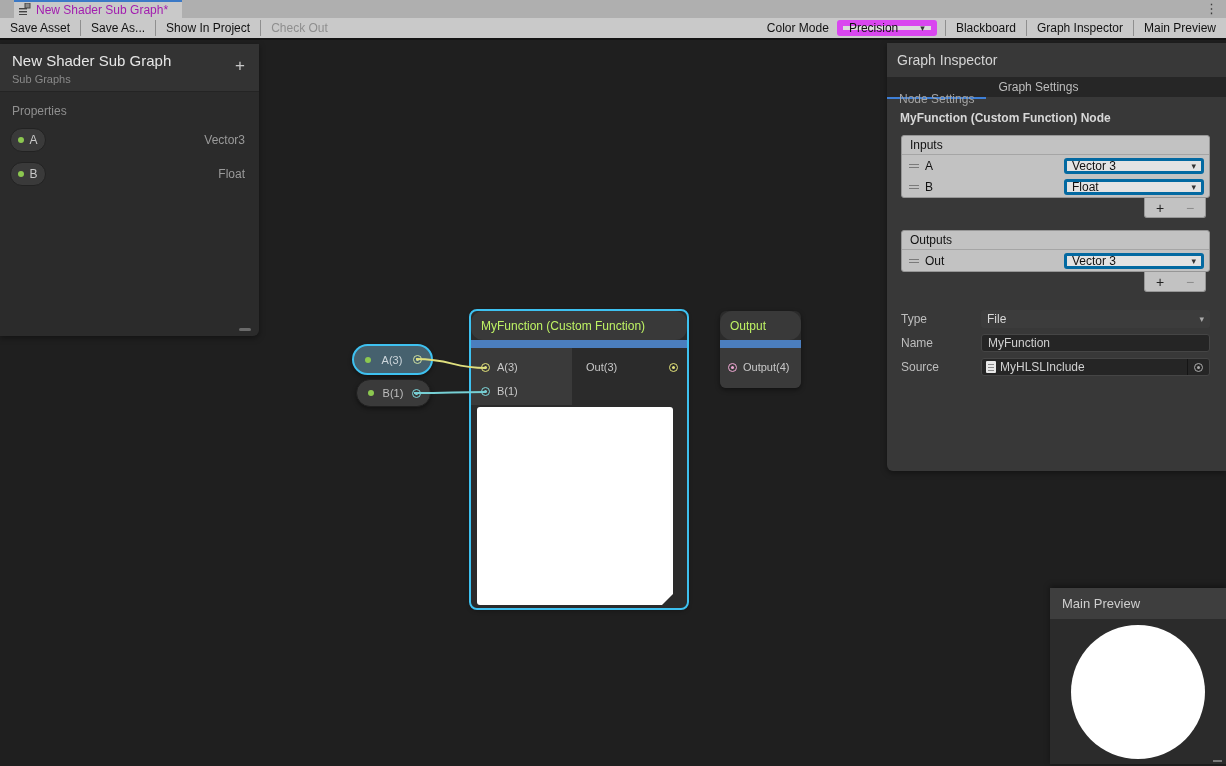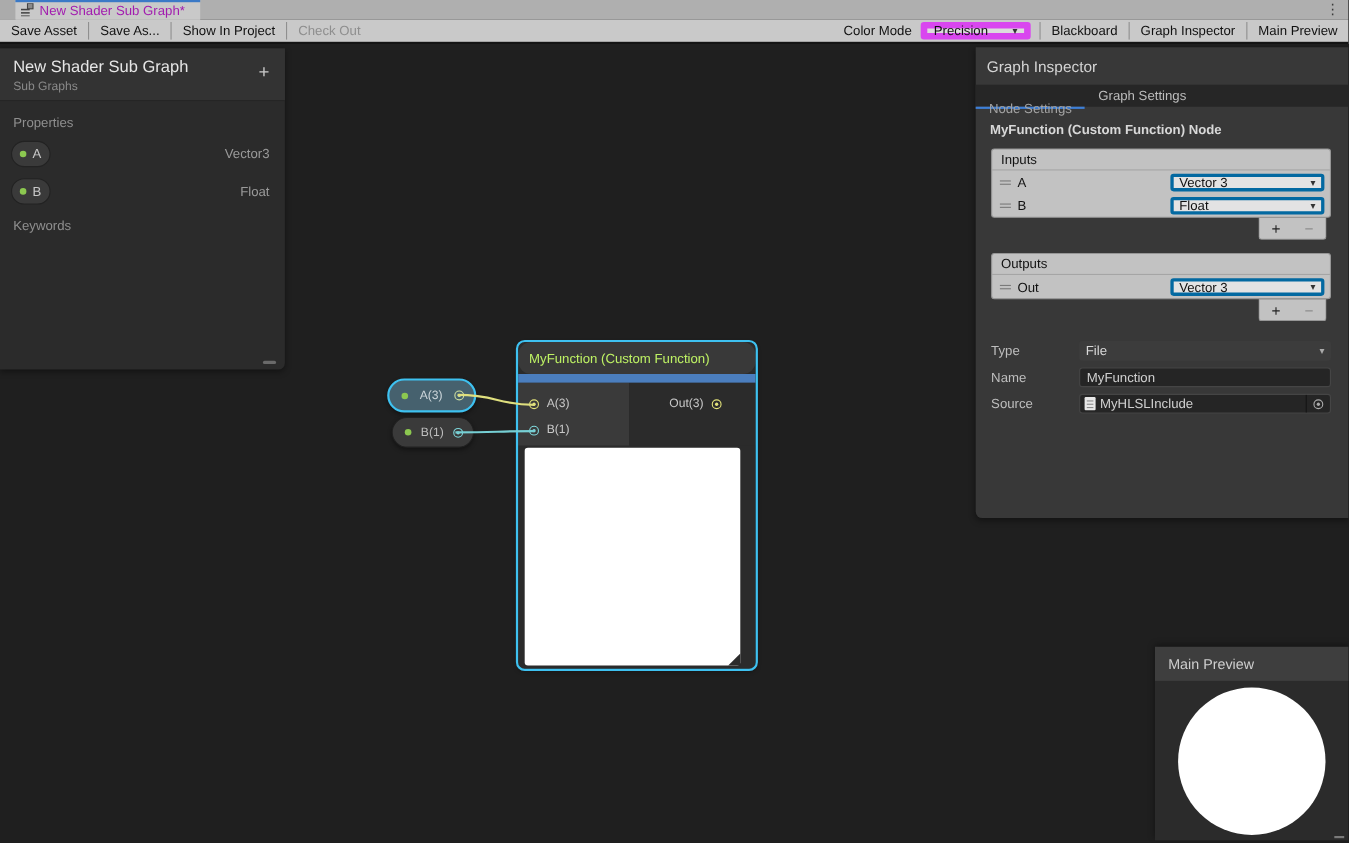--- a/index.html
+++ b/index.html
@@ -95,21 +95,21 @@
     box-shadow:0 2px 5px rgba(0,0,0,.45); }
   .node.selected { outline:2px solid #3EC1F0; }
   .nd-title { height:29px; background:#393939; display:flex; align-items:center; padding-left:10px;
     font-size:12px; color:#bef264;border-radius:12px; }
   .nd-strip { height:8px; background:#4B7EBE; }
   .fn-node { left:471px; top:271px; width:216px; height:297px; display:flex; flex-direction:column; }
   .fn-ports { height:57px; display:flex; }
   .fn-in { width:101px; background:#3A3A3A; padding-top:7px; }
   .fn-out { flex:1; background:#2B2B2B; padding-top:7px; }
   .port-row { height:24px; display:flex; align-items:center; gap:7px; padding-left:10px; font-size:11px; color:#C8C8C8; }
-  .port-row.right { justify-content:center; padding-right:9px; padding-left:14px; }
+  .port-row.right { justify-content:space-between; padding-right:9px; padding-left:14px; }
   .ring { width:9px; height:9px; border:1.5px solid currentColor; border-radius:50%;
     display:flex; align-items:center; justify-content:center; flex:none; cursor:crosshair; }
   .ring i { width:3px; height:3px; border-radius:50%; background:currentColor; }
   .c-vec3 { color:#E3E37A; }
   .c-float { color:#7FD8DC; }
   .c-vec4 { color:#F0A8D4; }
   .c-pale { color:#CFE0A2; }
   .port-row span.plbl { color:#C8C8C8; }
   .fn-preview { flex:1; margin:2px 14px 3px 6px; background:#FFFFFF; border-radius:3px; position:relative; }
   .fn-collapse { position:absolute; right:0; bottom:0; width:0; height:0;
@@ -202,20 +202,32 @@
               <i></i>
             </span>
         </div>
       </div>
     </div>
     <div class="fn-preview">
       <div class="fn-collapse"></div>
     </div>
   </div>
 
+  <div class="node out-node">
+    <div class="nd-title">Output</div>
+    <div class="nd-strip"></div>
+    <div class="out-body">
+      <div class="port-row">
+        <span class="ring c-vec4">
+            <i></i>
+          </span>
+        <span class="plbl">Output(4)</span>
+      </div>
+    </div>
+  </div>
 
   <div class="pill-node pill-a">
     <span class="gdot"></span>
     <span class="plbl">A(3)</span>
     <span class="ring c-pale">
         <i></i>
       </span>
   </div>
   <div class="pill-node pill-b">
     <span class="gdot"></span>
@@ -251,21 +263,20 @@
       </div>
       <span class="bb-type">Vector3</span>
     </div>
     <div class="bb-row">
       <div class="bb-pill">
         <span class="gdot"></span>
         <span class="nm">B</span>
       </div>
       <span class="bb-type">Float</span>
     </div>
-    <div class="bb-sec">Keywords</div>
     <div class="bb-resize"></div>
   </div>
 
   <div class="inspector">
     <div class="gi-title">Graph Inspector</div>
     <div class="gi-tabs">
       <div class="gi-tab active">Node Settings</div>
       <div class="gi-tab">Graph Settings</div>
     </div>
     <div class="gi-head">MyFunction (Custom Function) Node</div>

